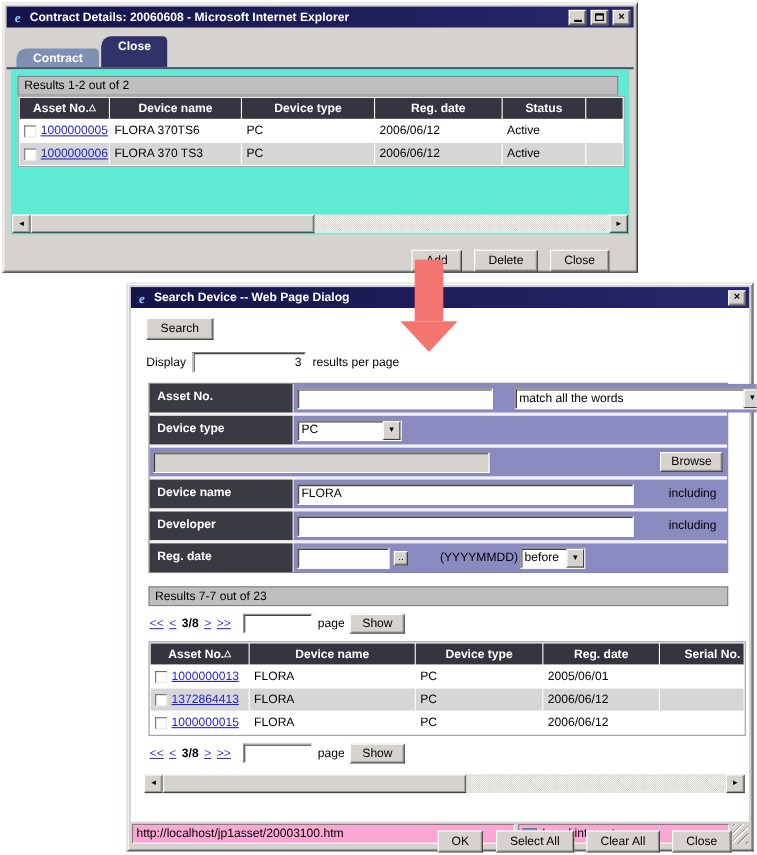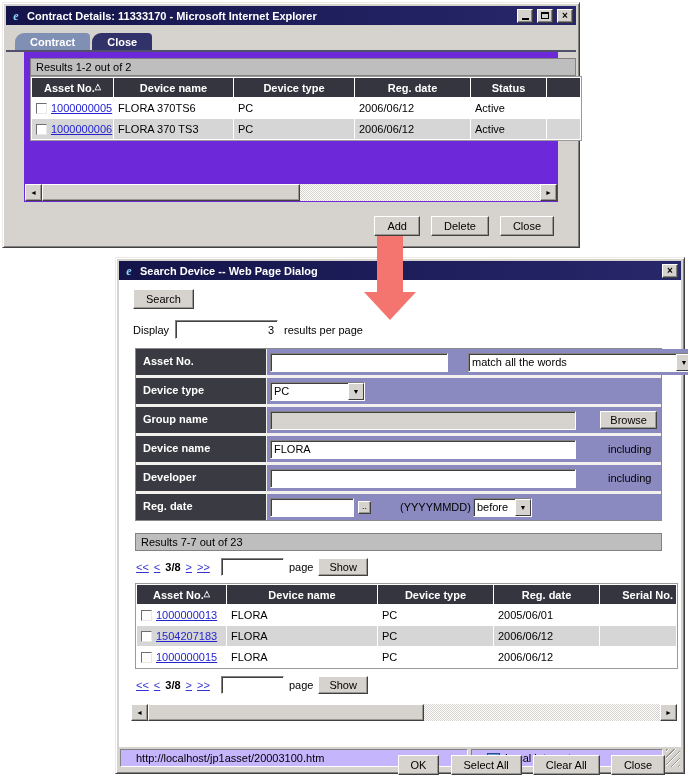--- a/index.html
+++ b/index.html
@@ -91,23 +91,23 @@
     padding:3px 3px; height:19px; overflow:hidden; white-space:nowrap; }
   table.grid td { background:#fff; padding:2px 4px; height:20px; overflow:hidden; white-space:nowrap; }
   tr.alt td { background:#d6d6d6; }
   .cell-check { display:flex; align-items:center; gap:4px; }
 
   
   #win1 { left:2px; top:2px; width:578px; height:246px; }
   .tabstrip { padding:8px 0 0 9px; display:flex; gap:2px; border-bottom:2px solid #50506a; }
   .tab { padding:3px 15px 2px; color:#fff; font-weight:bold;
          border-top-left-radius:9px; border-top-right-radius:4px; }
-  .tab-inactive { background:#8090b4; }
+  .tab-inactive { background:#8090b4;margin-top:11px; }
   .tab-active { background:#32326b; }
-  #w1-frame { margin:0 18px; height:150px; background:#6d28d9; position:relative; padding:6px 6px 0; }
+  #w1-frame { margin:0 4px; height:150px; background:#5eead4; position:relative; padding:6px 6px 0; }
   #w1-frame .hscroll { position:absolute; left:1px; right:1px; bottom:1px; }
   #w1-btnrow { text-align:right; padding:14px 22px 0 0; }
   #w1-btnrow .btn { margin-left:8px; min-width:44px; }
 
   
   #arrow { position:absolute; left:364px; top:236px; width:52px; height:84px; z-index:60; }
   #arrow .shaft { position:absolute; left:13px; top:0; width:26px; height:56px; background:#f4756f; }
   #arrow .head { position:absolute; left:0; top:56px; width:0; height:0;
     border-left:26px solid transparent; border-right:26px solid transparent;
     border-top:28px solid #f4756f; }
@@ -134,37 +134,37 @@
   .pagrow input { width:63px; height:18px; }
   .pagrow .btn { padding:2px 10px; }
 
   #w2-scroll { margin:8px 0 0 0; width:546px; }
   #w2-btnrow { text-align:right; padding:10px 6px 0 0; }
   #w2-btnrow .btn { margin-left:8px; min-width:40px;margin-top:24px; }
 
   #w2-status { height:21px; display:flex; padding:2px 1px 0; gap:3px; }
   .status-pane { border-top:1px solid #848280; border-left:1px solid #848280;
     border-bottom:1px solid #fff; border-right:1px solid #fff;
-    background:#c4b5fd; padding:2px 15px 0; height:18px; overflow:hidden; white-space:nowrap; }
+    background:#f9a8d4; padding:2px 3px 0; height:18px; overflow:hidden; white-space:nowrap; }
   #status-url { flex:1; }
   #status-zone { width:192px; display:flex; align-items:center; gap:5px; padding-top:0; }
   .zone-icon { width:13px; height:11px; border:1px solid #2a4a8a; background:#fff;
     box-shadow: inset 2px 2px 0 #6a9ad8; flex:0 0 auto; }
   .grip { width:14px; height:18px; flex:0 0 auto;
     background:repeating-linear-gradient(-45deg,#fff 0 1px,#9a9892 1px 2px,transparent 2px 5px); }
 </style>
 </head>
 <body>
 
 <div id="stage">
 
   <div class="win" id="win1">
     <div class="titlebar">
       <span class="ie-icon">e</span>
-      <span class="tb-title">Contract Details: 11333170 - Microsoft Internet Explorer</span>
+      <span class="tb-title">Contract Details: 20060608 - Microsoft Internet Explorer</span>
       <span class="tb-btn">
           <span class="glyph-min"></span>
         </span>
       <span class="tb-btn">
           <span class="glyph-max"></span>
         </span>
       <span class="tb-btn">
           <span>×</span>
         </span>
     </div>
@@ -275,21 +275,20 @@
         <div class="frow">
           <div class="flabel">Device type</div>
           <div class="ffield">
             <span class="sel sunken" style="width:95px;">
               <span class="sel-txt">PC</span>
               <span class="sel-arrow">▼</span>
             </span>
           </div>
         </div>
         <div class="frow">
-          <div class="flabel">Group name</div>
           <div class="ffield">
             <input class="tinput sunken" style="width: 306px; background: rgb(214, 211, 206);" disabled="" value="">
             <span class="spacer"></span>
             <span class="btn" style="padding:2px 9px;">Browse</span>
           </div>
         </div>
         <div class="frow">
           <div class="flabel">Device name</div>
           <div class="ffield">
             <input class="tinput sunken" style="width: 306px;" value="FLORA">
@@ -356,21 +355,21 @@
                 </td>
             <td>FLORA</td>
             <td>PC</td>
             <td>2005/06/01</td>
             <td></td>
           </tr>
           <tr class="alt">
             <td>
                   <span class="cell-check">
                     <span class="checkbox"></span>
-                    <a class="lnk" href="#">1504207183</a>
+                    <a class="lnk" href="#">1372864413</a>
                   </span>
                 </td>
             <td>FLORA</td>
             <td>PC</td>
             <td>2006/06/12</td>
             <td></td>
           </tr>
           <tr>
             <td>
                   <span class="cell-check">

